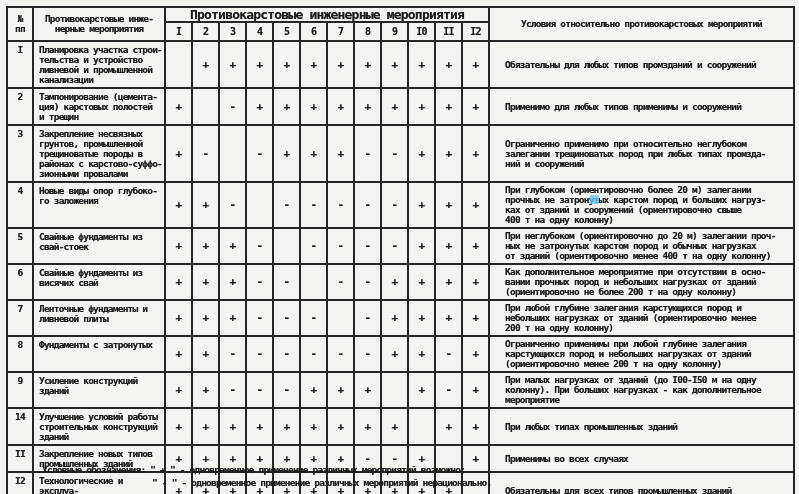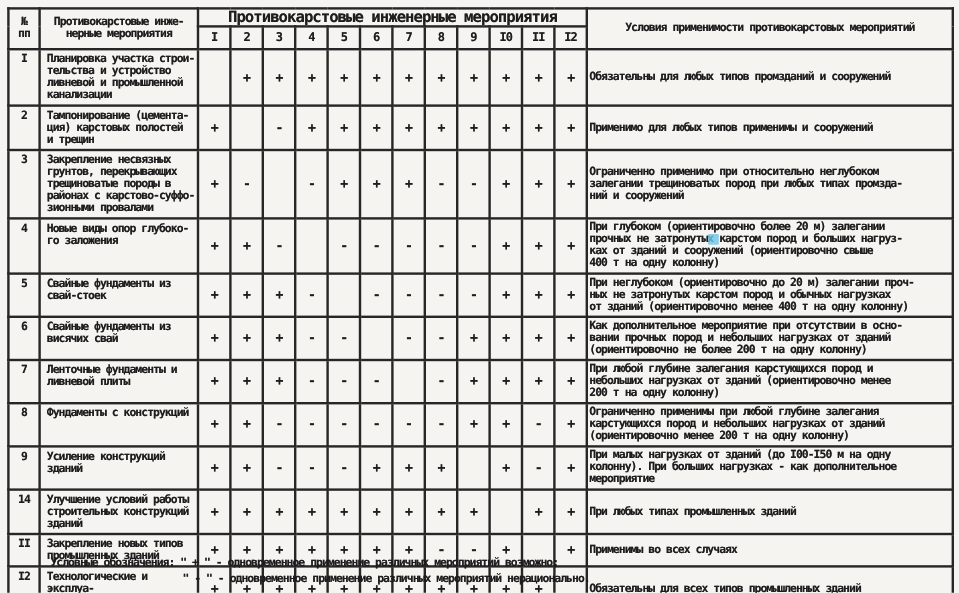--- a/index.html
+++ b/index.html
@@ -25,21 +25,21 @@
     padding:0;
     overflow:hidden;
   }
   thead th{text-align:center;vertical-align:middle;}
   .th-span{height:13px;font-size:13px;}
   .th-num{height:17px;font-size:10px;}
   .th-no,.th-measures,.th-cond{white-space:pre-line;}
   .c-no{text-align:center;vertical-align:top;padding-top:3px;}
   .c-measure{vertical-align:top;padding:3px 1px 2px 5px;white-space:pre-line;}
   .c-mark{text-align:center;vertical-align:middle;font-size:11px;}
-  .c-cond{vertical-align:middle;padding:2px 2px 2px 1px;white-space:pre-line;}
+  .c-cond{vertical-align:middle;padding:2px 2px 2px 15px;white-space:pre-line;}
   .legend{
     position:absolute;left:42px;top:463px;width:740px;
     color:#1d1d1d;font-weight:bold;font-size:9.5px;line-height:13px;
     letter-spacing:-0.8px;text-shadow:0 0 0.5px rgba(20,20,20,.6);
     white-space:pre;
   }
   .legend .indent{padding-left:110px;}
   .artifact{
     position:absolute;left:590px;top:195px;width:9px;height:9px;
     background:#6fc5e8;opacity:.8;border-radius:1px;
@@ -68,21 +68,21 @@
         <col style="width:27px">
       <col>
     </colgroup>
     <thead>
       <tr>
         <th class="th-no" rowspan="2">№
 пп</th>
         <th class="th-measures" rowspan="2">Противокарстовые инже-
 нерные мероприятия</th>
         <th class="th-span" colspan="12">Противокарстовые инженерные мероприятия</th>
-        <th class="th-cond" rowspan="2">Условия применимости противокарстовых мероприятий</th>
+        <th class="th-cond" rowspan="2">Условия относительно противокарстовых мероприятий</th>
       </tr>
       <tr id="colnums">
           <th class="th-num">I</th>
           <th class="th-num">2</th>
           <th class="th-num">3</th>
           <th class="th-num">4</th>
           <th class="th-num">5</th>
           <th class="th-num">6</th>
           <th class="th-num">7</th>
           <th class="th-num">8</th>
@@ -128,21 +128,21 @@
           <td class="c-mark">+</td>
           <td class="c-mark">+</td>
           <td class="c-mark">+</td>
           <td class="c-mark">+</td>
           <td class="c-mark">+</td>
           <td class="c-cond">Применимо для любых типов применимы и сооружений</td>
         </tr>
         <tr>
           <td class="c-no">3</td>
           <td class="c-measure">Закрепление несвязных
-грунтов, перекрывающих
+грунтов, промышленной
 трещиноватые породы в
 районах с карстово-суффо-
 зионными провалами</td>
           <td class="c-mark">+</td>
           <td class="c-mark">-</td>
           <td class="c-mark"></td>
           <td class="c-mark">-</td>
           <td class="c-mark">+</td>
           <td class="c-mark">+</td>
           <td class="c-mark">+</td>
@@ -231,21 +231,21 @@
           <td class="c-mark">+</td>
           <td class="c-mark">+</td>
           <td class="c-mark">+</td>
           <td class="c-mark">+</td>
           <td class="c-cond">При любой глубине залегания карстующихся пород и
 небольших нагрузках от зданий (ориентировочно менее
 200 т на одну колонну)</td>
         </tr>
         <tr>
           <td class="c-no">8</td>
-          <td class="c-measure">Фундаменты с конструкций</td>
+          <td class="c-measure">Фундаменты с затронутых</td>
           <td class="c-mark">+</td>
           <td class="c-mark">+</td>
           <td class="c-mark">-</td>
           <td class="c-mark">-</td>
           <td class="c-mark">-</td>
           <td class="c-mark">-</td>
           <td class="c-mark">-</td>
           <td class="c-mark">-</td>
           <td class="c-mark">+</td>
           <td class="c-mark">+</td>

